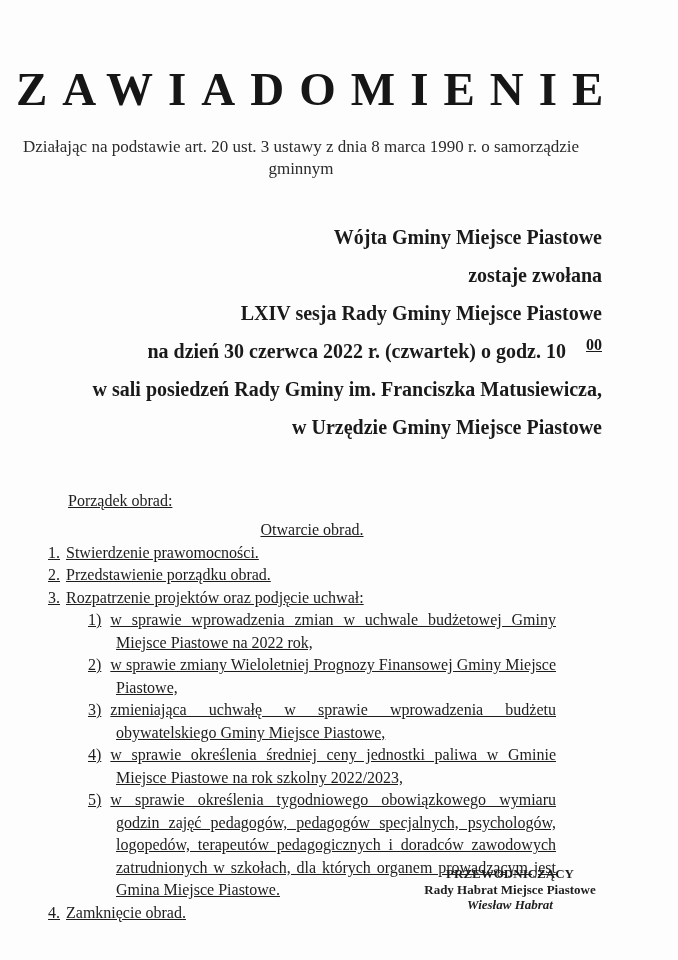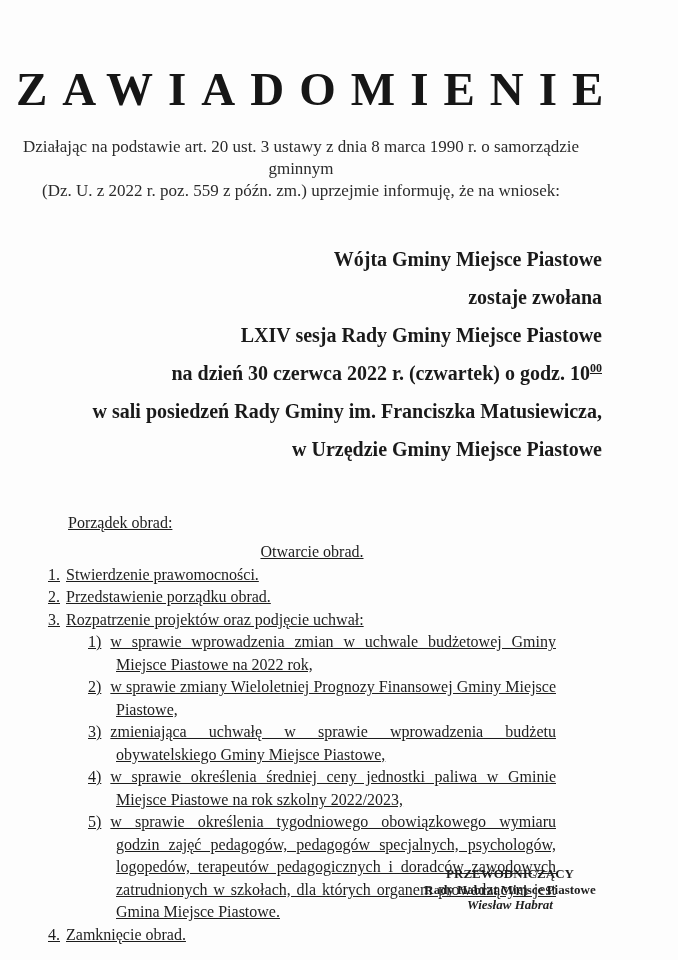--- a/index.html
+++ b/index.html
@@ -41,25 +41,26 @@
     margin-top: 38px;
     text-align: right;
     font-weight: bold;
     font-size: 20px;
     color: #1a1a1a;
   }
   .summons .line {
     line-height: 38px;
   }
   .time-sup {
-    font-size: 12px;
+    font-size: 16px;
     vertical-align: super;
     text-decoration: underline;
     font-weight: bold;
     line-height: 0;
+    margin-left: 20px;
   }
   .agenda {
     margin: 44px 46px 0 48px;
     font-size: 16px;
     line-height: 22.5px;
     color: #1d1d1d;
     text-decoration: underline;
   }
   .agenda-heading {
     display: inline-block;
@@ -103,21 +104,20 @@
 </style>
 </head>
 <body>
 
 <div class="page">
 
   <h1 class="doc-title">ZAWIADOMIENIE</h1>
 
   <div class="intro">
     <div>Działając na podstawie art. 20 ust. 3 ustawy z dnia 8 marca 1990 r. o samorządzie gminnym</div>
-    <div>(Dz. U. z 2022 r. poz. 559 z późn. zm.) uprzejmie informuję, że na wniosek:</div>
   </div>
 
   <div class="summons">
     <div class="line">Wójta Gminy Miejsce Piastowe</div>
     <div class="line">zostaje zwołana</div>
     <div class="line">LXIV sesja Rady Gminy Miejsce Piastowe</div>
     <div class="line">
       <span>na dzień 30 czerwca 2022 r. (czwartek) o godz. 10</span><span class="time-sup">00</span>
     </div>
     <div class="line">w sali posiedzeń Rady Gminy im. Franciszka Matusiewicza,</div>

